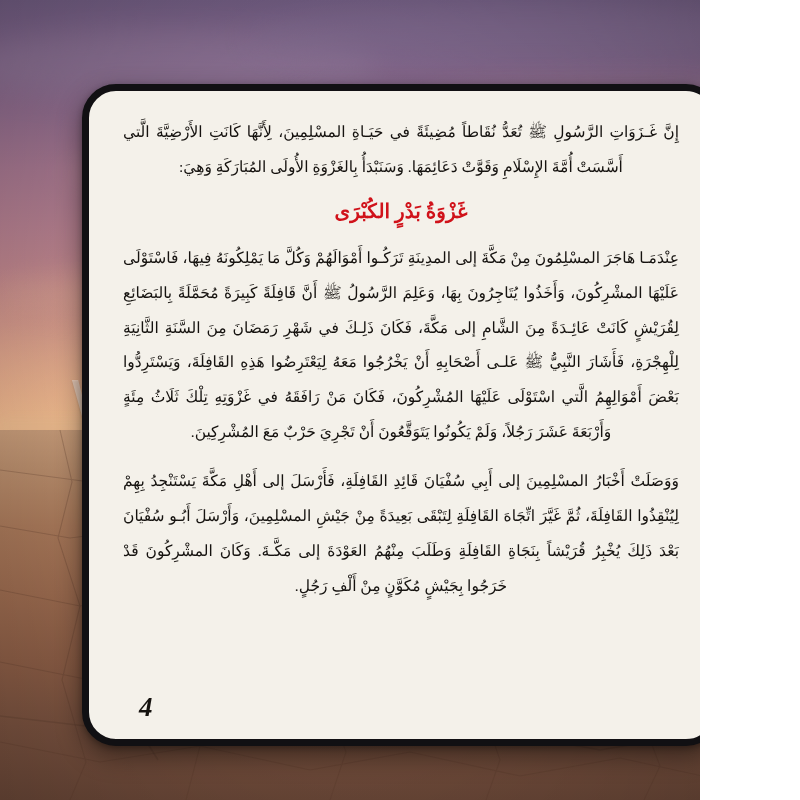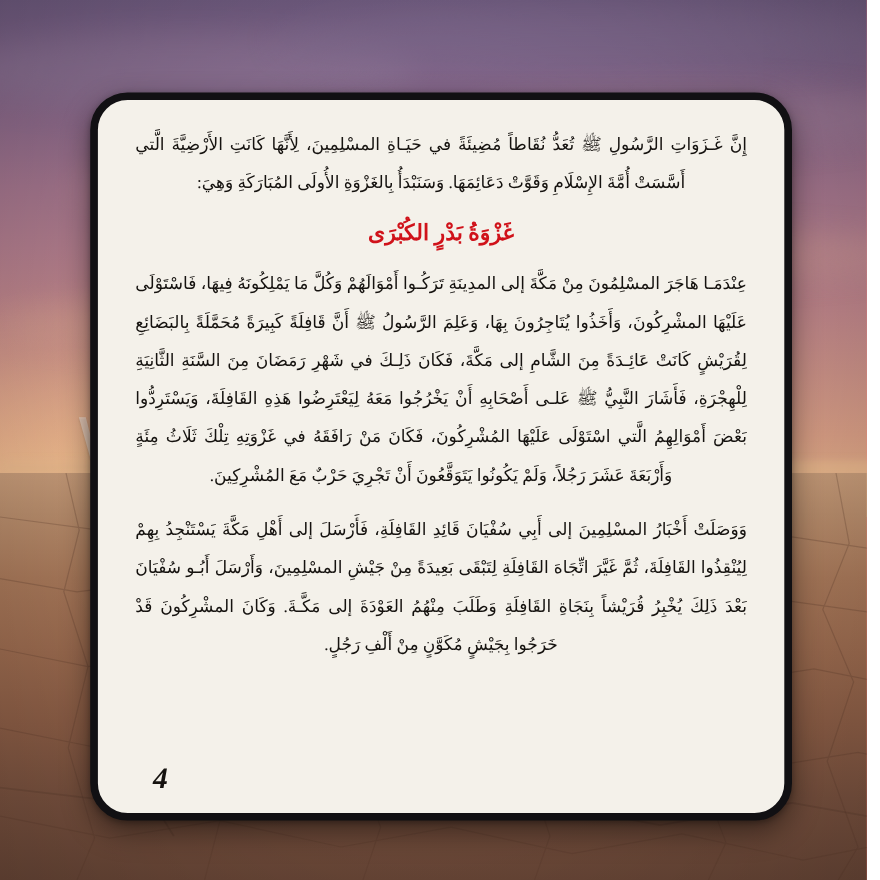--- a/index.html
+++ b/index.html
@@ -8,24 +8,24 @@
   }
   body {
     width: 800px;
     height: 800px;
     overflow: hidden;
     font-family: "DejaVu Sans", sans-serif;
   }
 
   .page {
     position: relative;
-    width: 788px;
+    width: 700px;
     height: 800px;
     overflow: hidden;
-    background: #ef4444;
+    background: #404040;
   }
 
   
   .bg-sky {
     position: absolute;
     left: 0; top: 0;
     width: 800px;
     height: 470px;
     background:
       radial-gradient(ellipse 700px 260px at 22% 96%, rgba(255,206,150,0.75) 0%, rgba(255,190,140,0.15) 55%, rgba(255,190,140,0) 75%),

